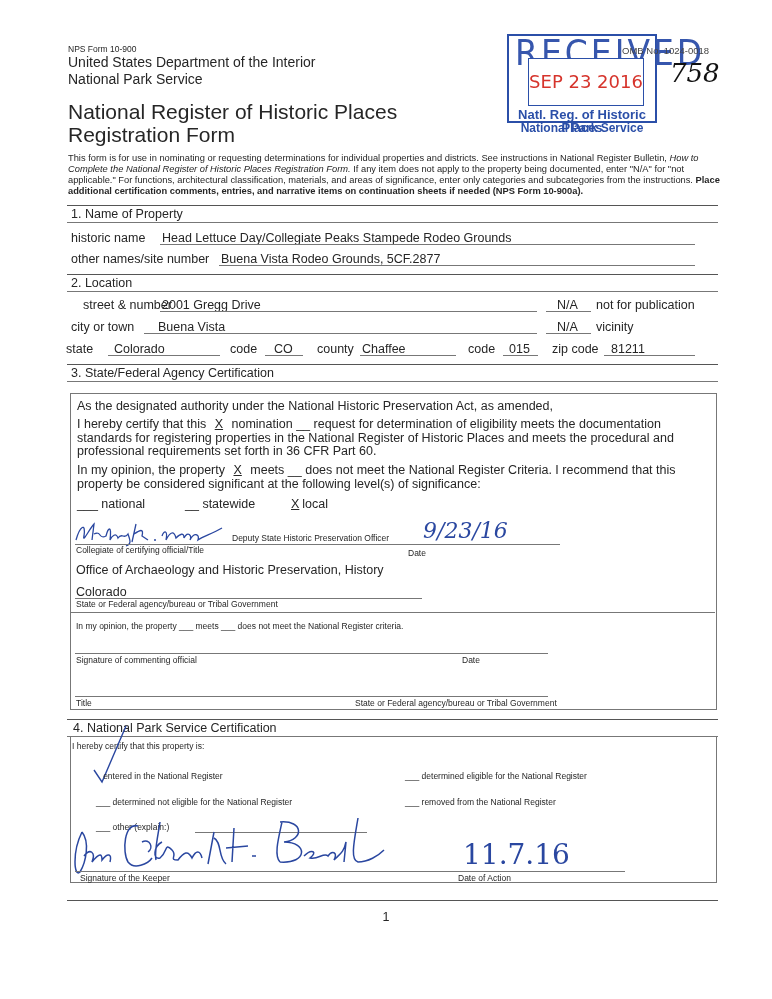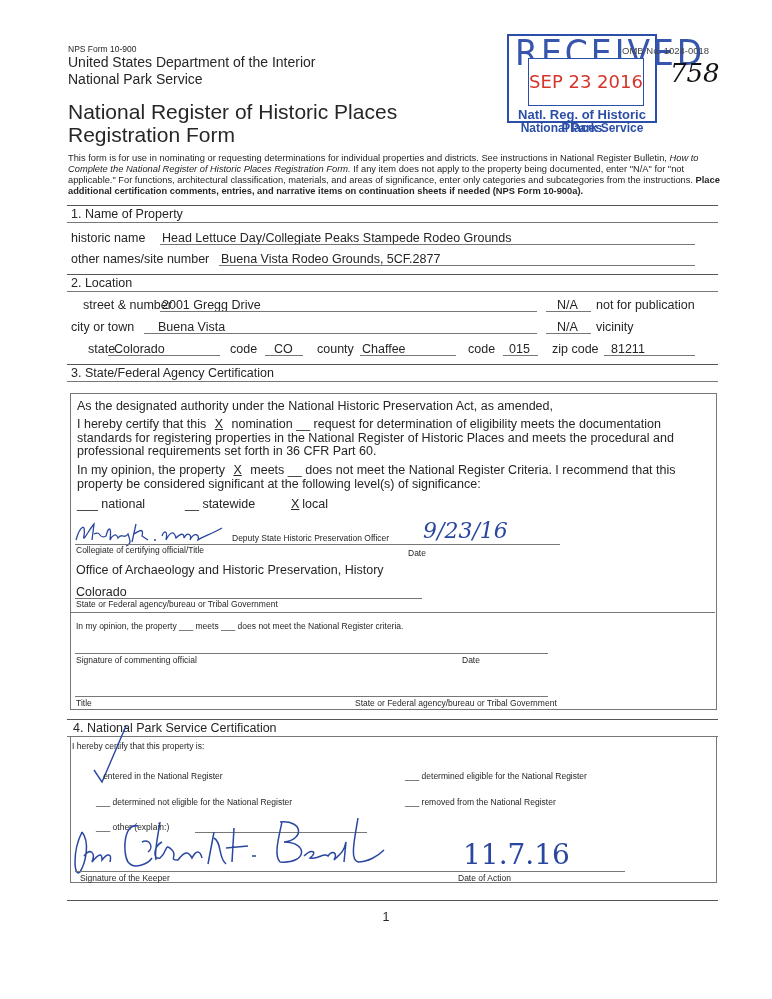--- a/index.html
+++ b/index.html
@@ -71,21 +71,21 @@
 <div class="ul" style="left:546px;top:311px;width:45px;"></div>
 <div class="abs t12" style="left:596px;top:298px;">not for publication</div>
 
 <div class="abs t12" style="left:71px;top:320px;">city or town</div>
 <div class="abs t12" style="left:158px;top:320px;">Buena Vista</div>
 <div class="ul" style="left:144px;top:333px;width:393px;"></div>
 <div class="abs t12" style="left:557px;top:320px;">N/A</div>
 <div class="ul" style="left:546px;top:333px;width:45px;"></div>
 <div class="abs t12" style="left:596px;top:320px;">vicinity</div>
 
-<div class="abs t12" style="left:88px;top:342px;text-align:center;">state</div>
+<div class="abs t12" style="left:66px;top:342px;text-align:center;">state</div>
 <div class="abs t12" style="left:114px;top:342px;">Colorado</div>
 <div class="ul" style="left:108px;top:355px;width:112px;"></div>
 <div class="abs t12" style="left:230px;top:342px;">code</div>
 <div class="abs t12" style="left:274px;top:342px;">CO</div>
 <div class="ul" style="left:265px;top:355px;width:38px;"></div>
 <div class="abs t12" style="left:317px;top:342px;">county</div>
 <div class="abs t12" style="left:362px;top:342px;">Chaffee</div>
 <div class="ul" style="left:360px;top:355px;width:96px;"></div>
 <div class="abs t12" style="left:468px;top:342px;">code</div>
 <div class="abs t12" style="left:509px;top:342px;">015</div>

